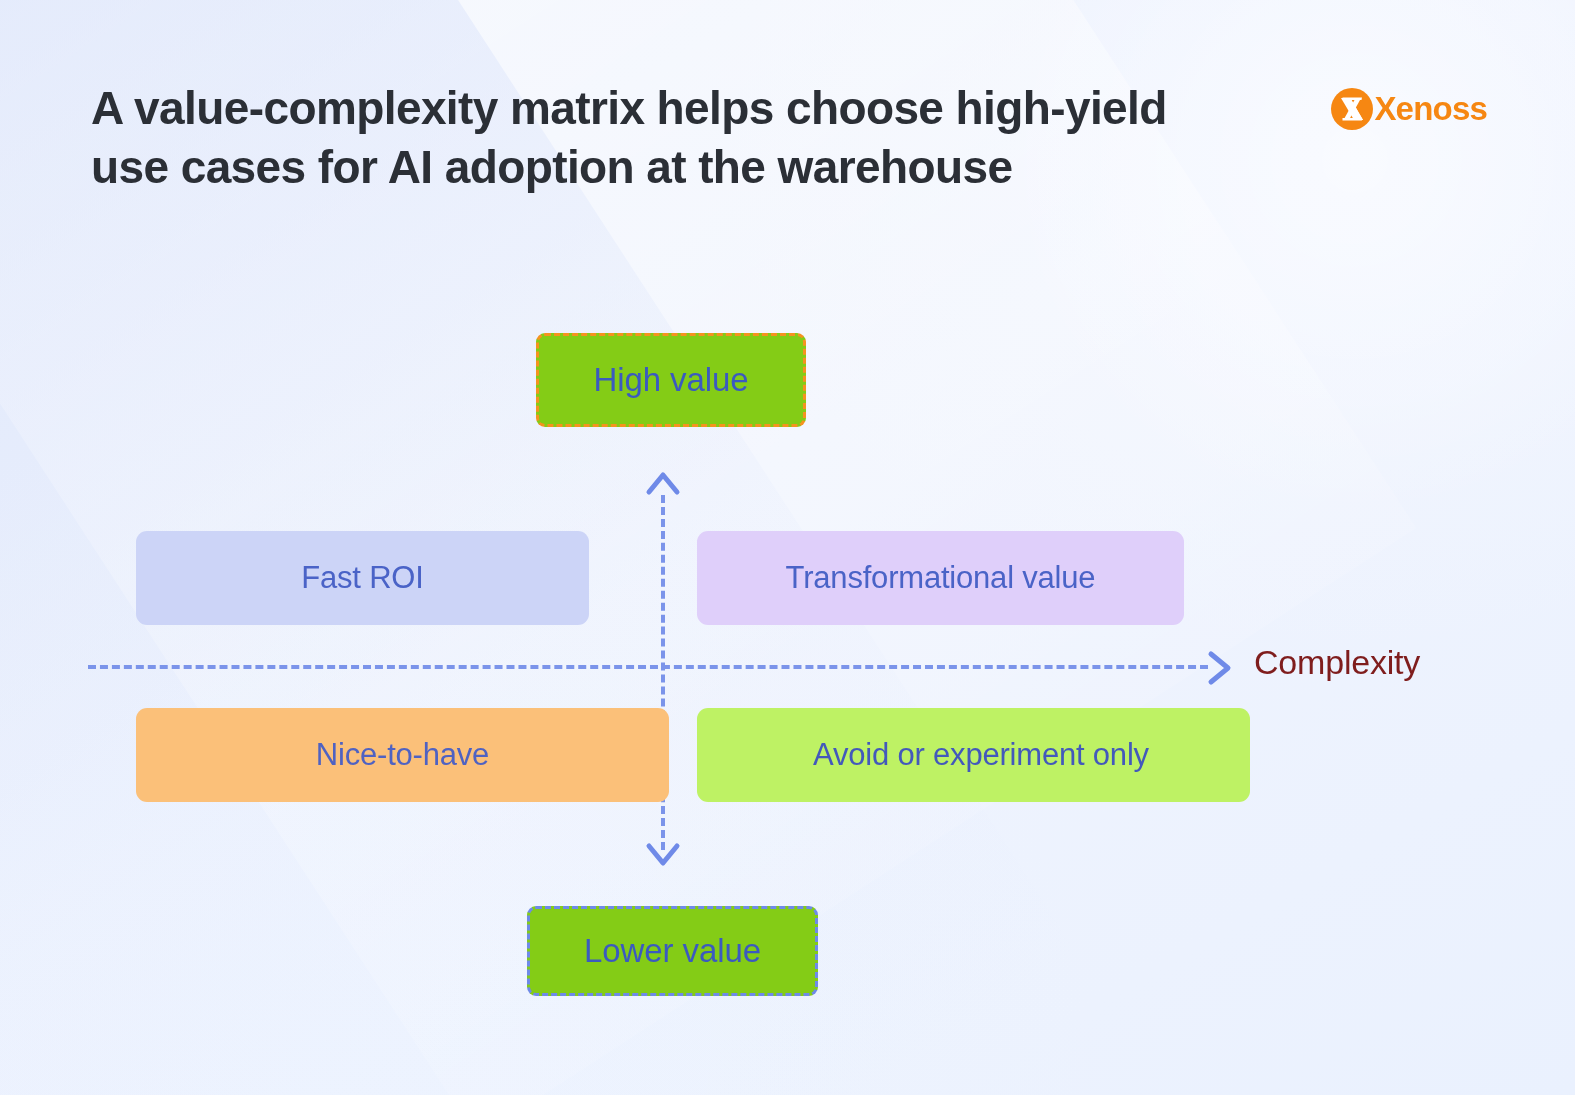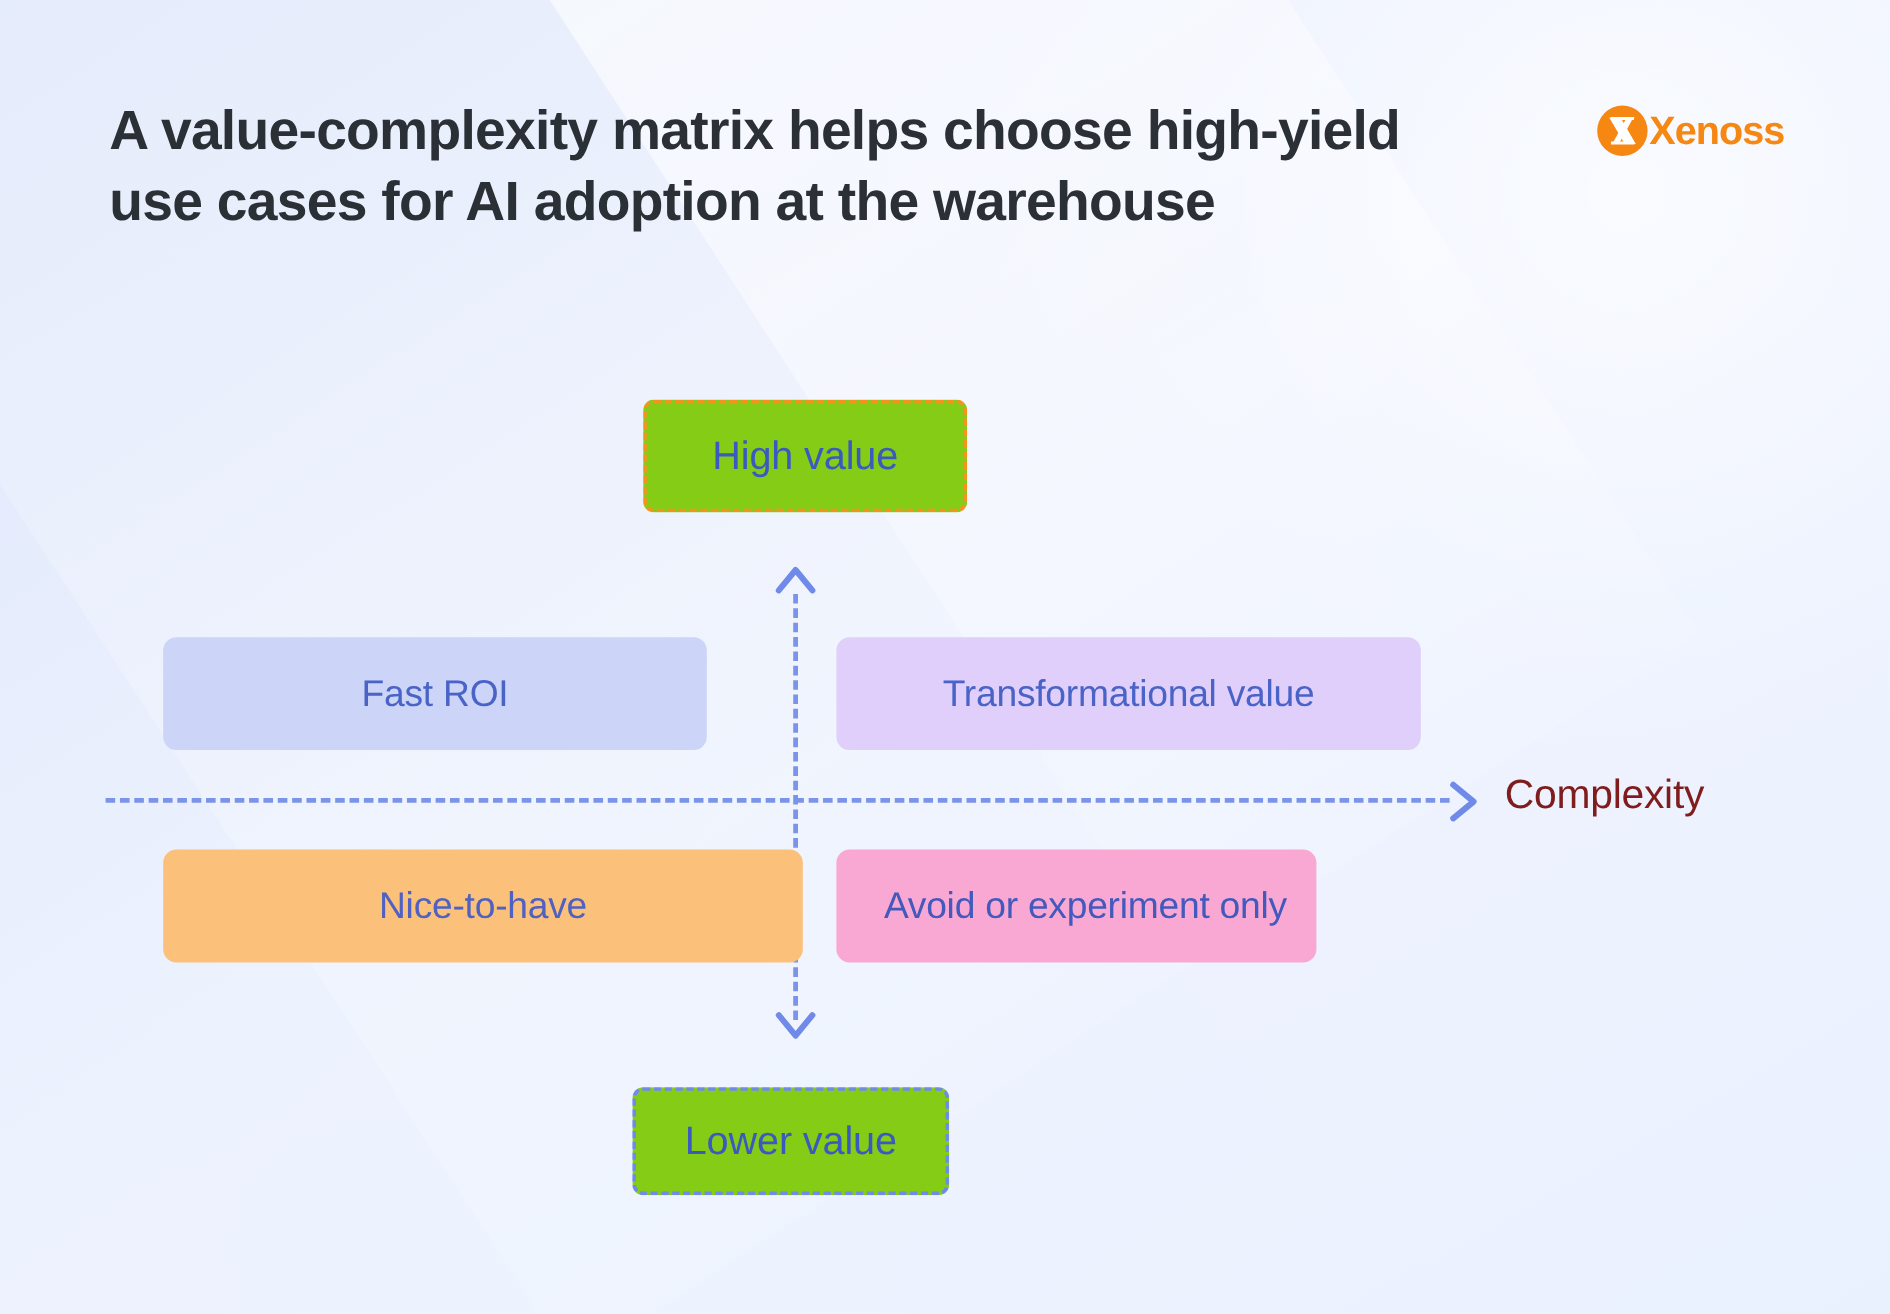--- a/index.html
+++ b/index.html
@@ -60,21 +60,21 @@
     display:flex; align-items:center; justify-content:center;
     background:#84cc16; border-radius:9px;
     font-size:33px; font-weight:400; color:#3b5ac0;
     letter-spacing:-0.1px;
   }
   #pill-high {
     left:536px; top:333px; width:270px; height:94px;
     border:3px dashed #f5931f;
   }
   #pill-low {
-    left:527px; top:906px; width:264px; height:90px;
+    left:527px; top:906px; width:291px; height:90px;
     border:3px dashed #6f8ae8;
   }
 
   
   .v-axis-line {
     position:absolute; left:661px; top:495px;
     width:0; height:355px;
     border-left:4px dashed #7b94ea;
   }
   .h-axis-line {
@@ -96,21 +96,21 @@
   .quad-card {
     position:absolute;
     display:flex; align-items:center; justify-content:center;
     border-radius:11px;
     font-size:31px; font-weight:400;
     letter-spacing:-0.2px;
   }
   #quad-fast-roi         { left:136px; top:531px; width:453px; height:94px; background:#ccd4f7; color:#4a63c7; }
   #quad-transformational { left:697px; top:531px; width:487px; height:94px; background:#dfcffa; color:#4a63c7; }
   #quad-nice-to-have     { left:136px; top:708px; width:533px; height:94px; background:#fbc079; color:#4f62c2; }
-  #quad-avoid            { left:697px; top:708px; width:400px; height:94px; background:#f9a8d4; color:#4359bb;padding-left:15px; }
+  #quad-avoid            { left:697px; top:708px; width:553px; height:94px; background:#bef264; color:#4359bb;padding-left:15px; }
 </style>
 </head>
 <body>
 
 <div id="bg-layer">
   <div class="bg-wash"></div>
   <div class="bg-diagonal"></div>
   <div class="bg-diagonal2"></div>
   <div class="bg-glow-tr"></div>
 </div>

